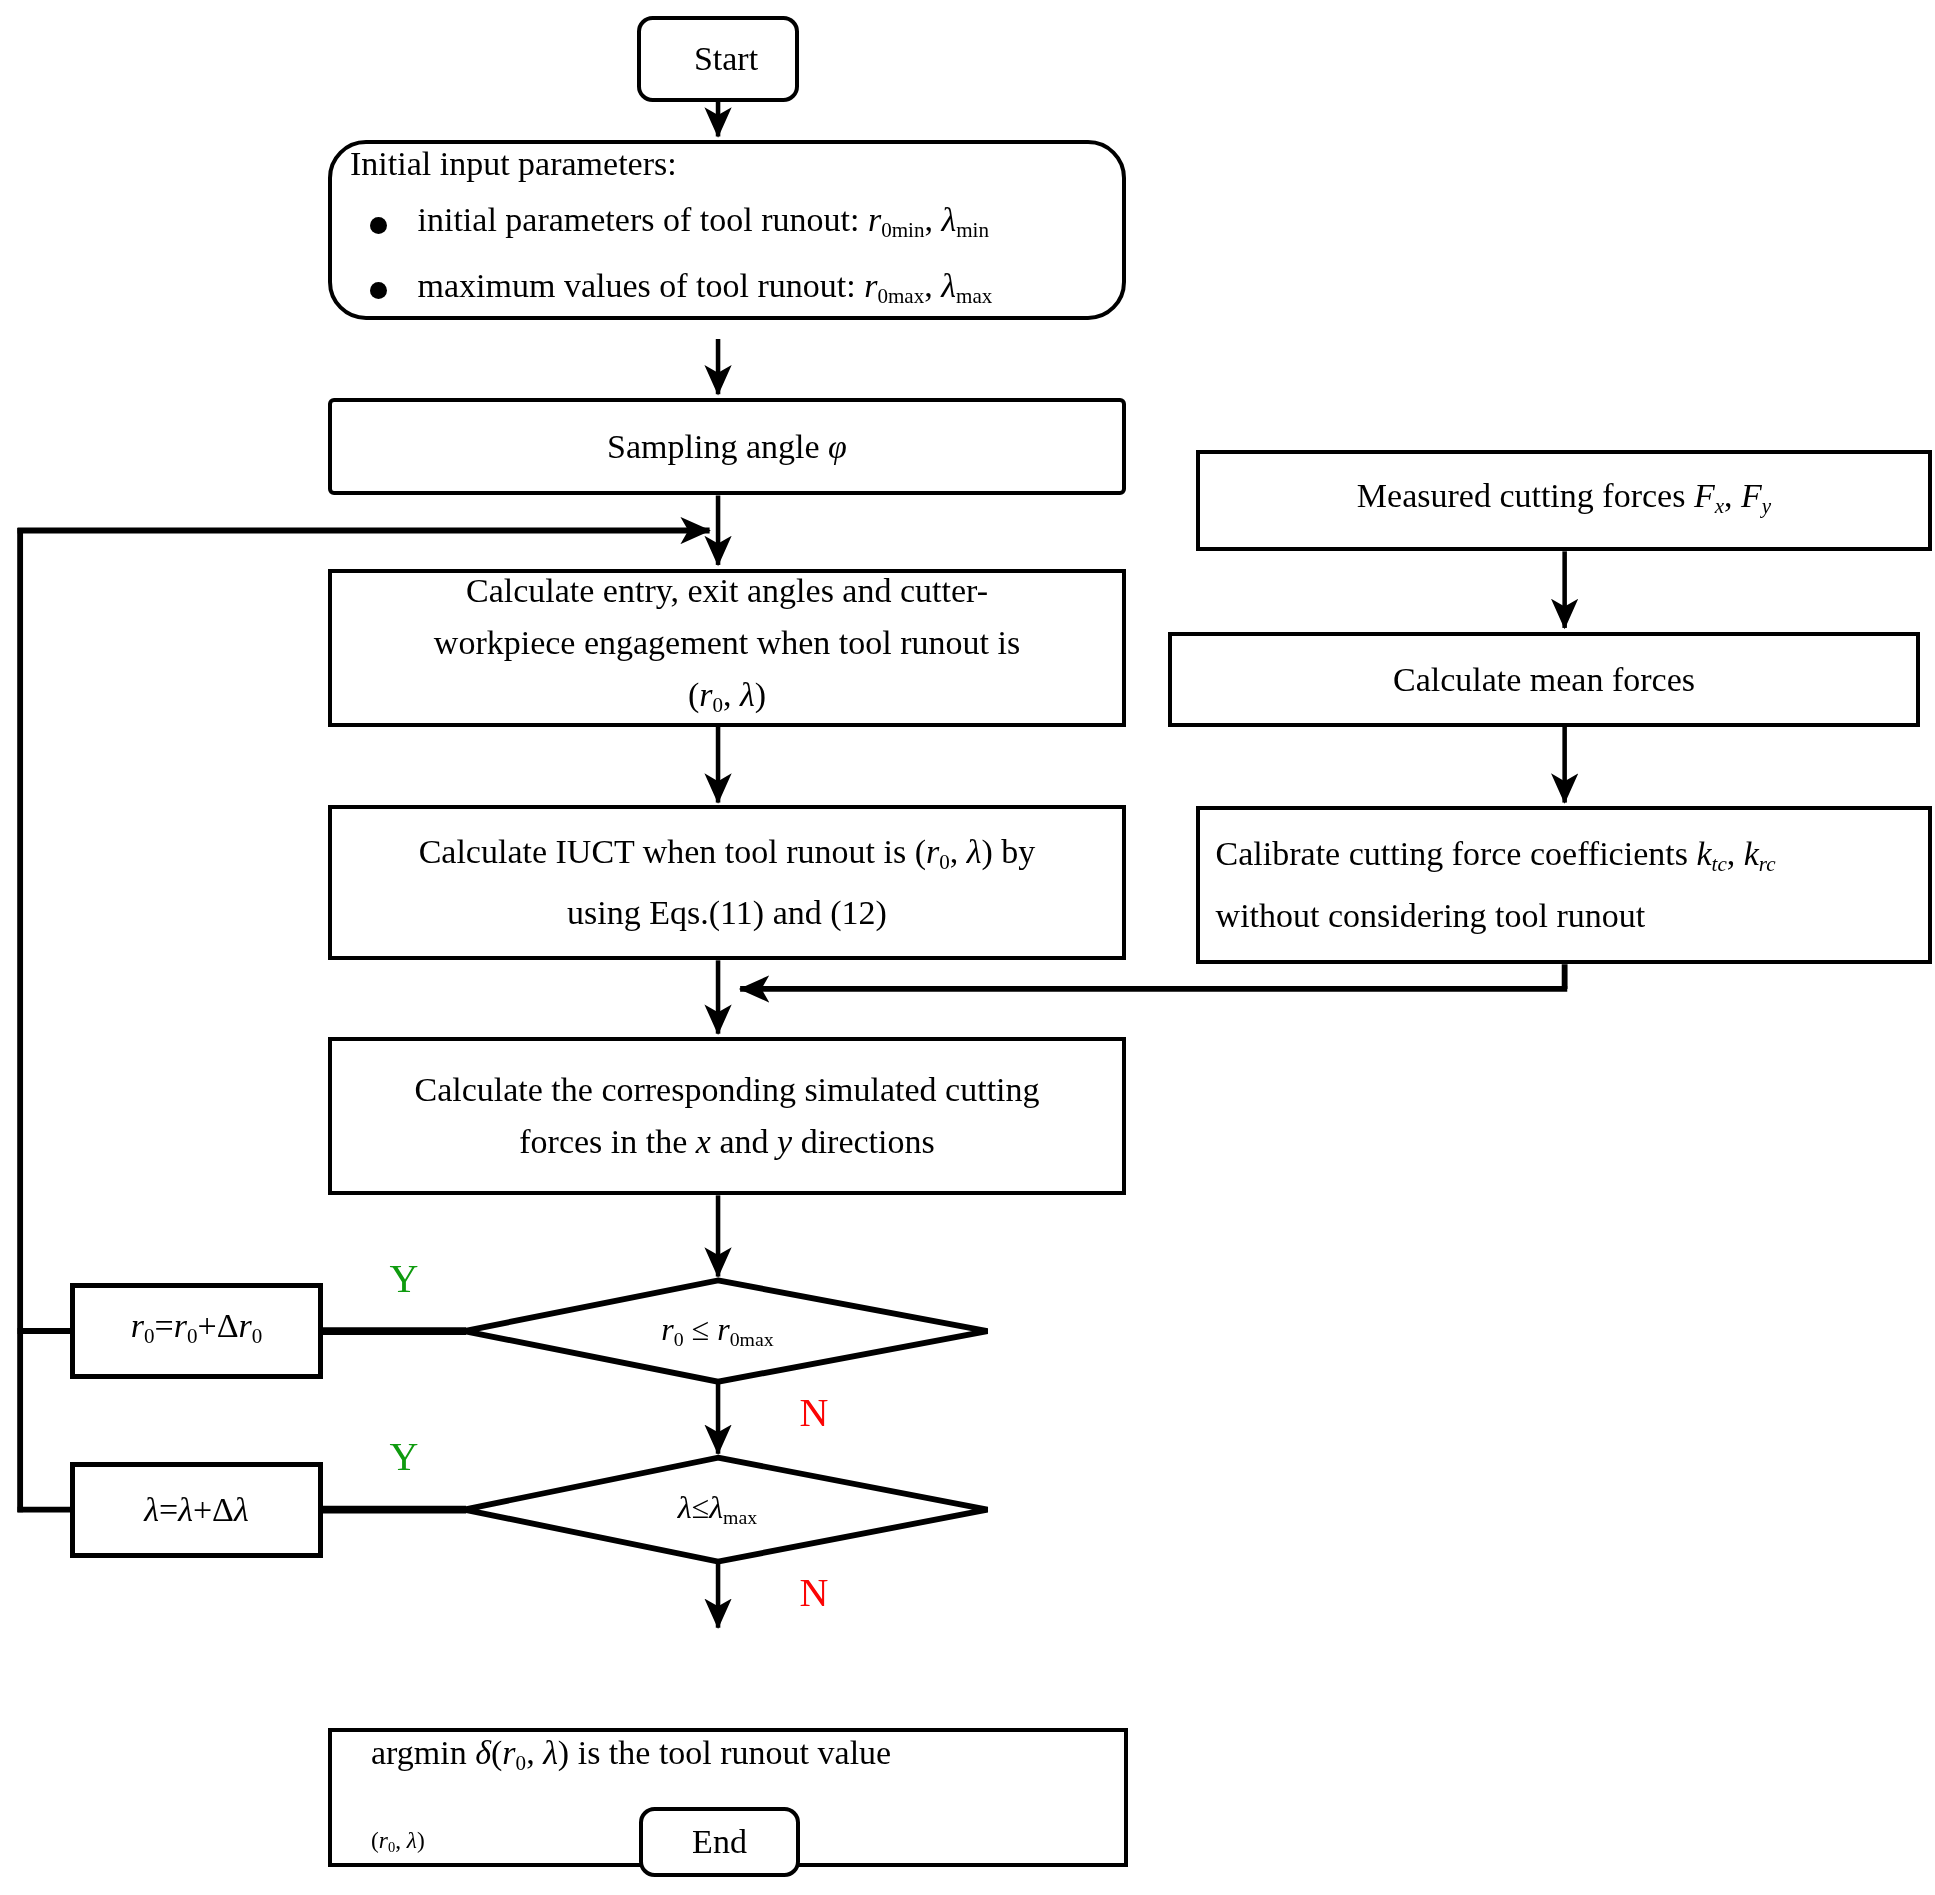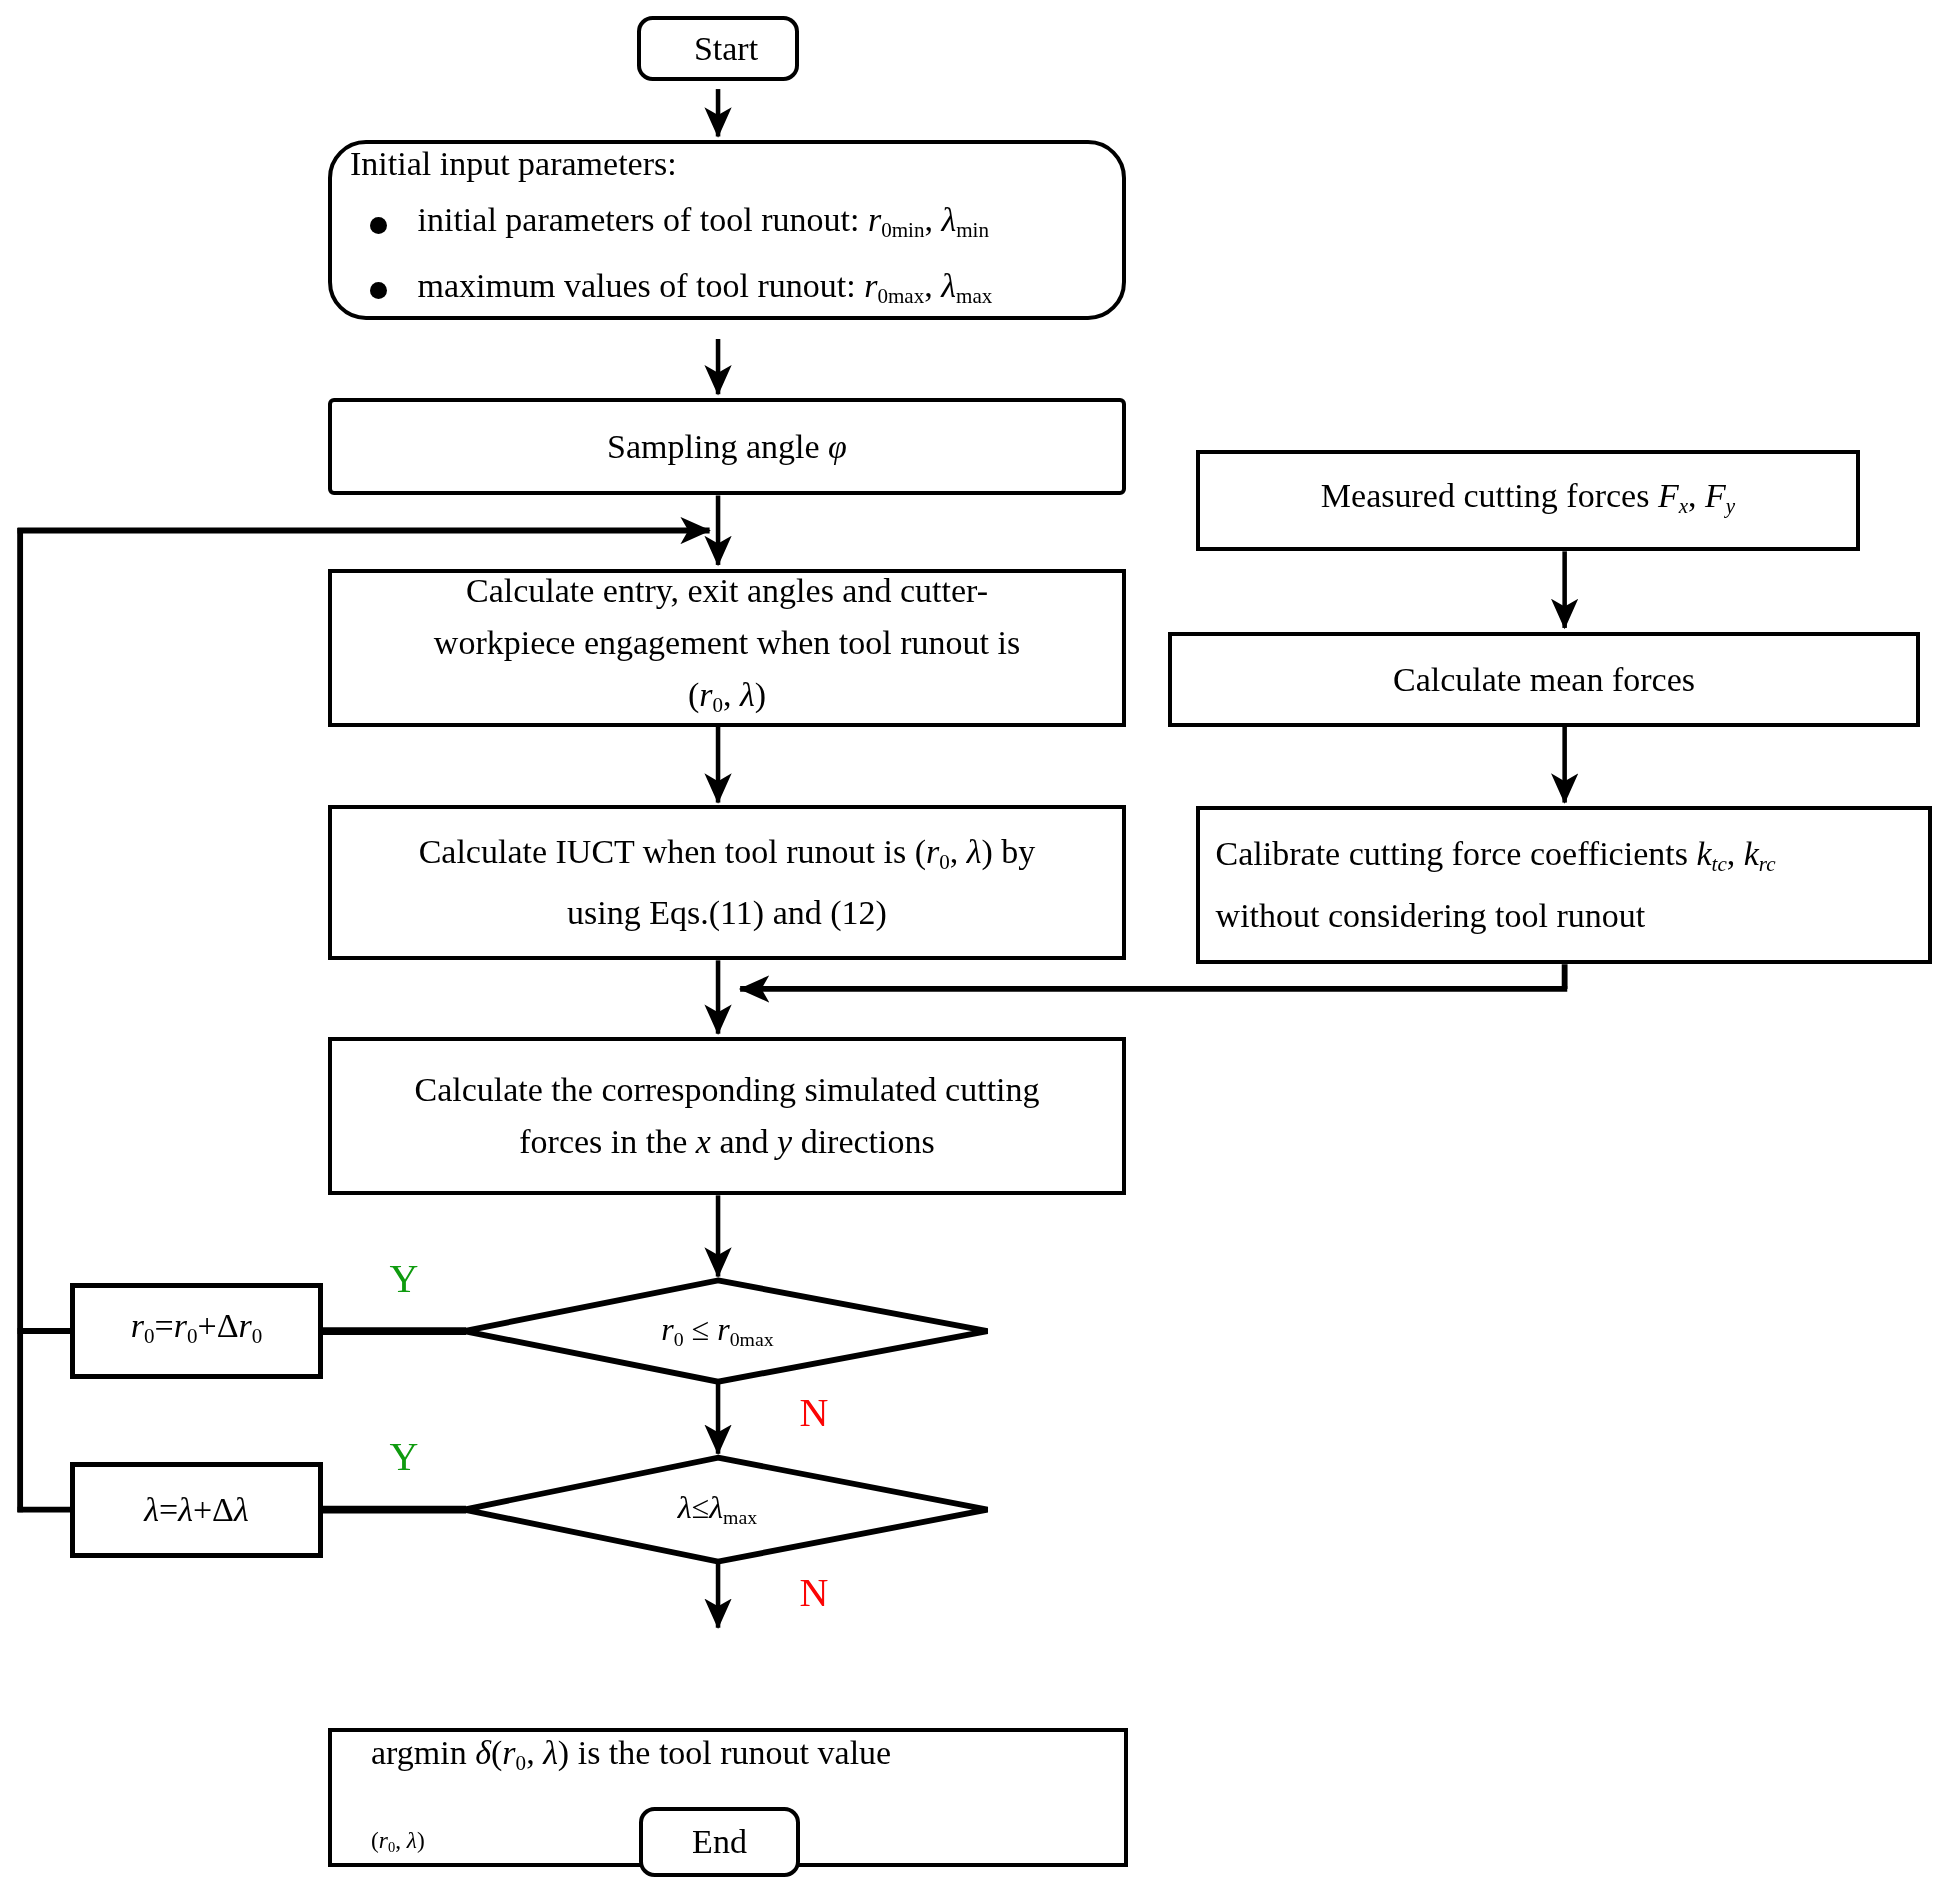--- a/index.html
+++ b/index.html
@@ -133,21 +133,21 @@
       <line x1="718" y1="2050" x2="494" y2="2050" stroke="#000" stroke-width="12"></line>
     </g>
     <g>
       <line x1="718" y1="2325" x2="494" y2="2325" stroke="#000" stroke-width="12"></line>
     </g>
 
     <polygon points="1106,1972 1521,2050 1106,2128 715,2050" fill="#fff" stroke="#000" stroke-width="9"></polygon>
     <polygon points="1106,2245 1521,2325 1106,2405 715,2325" fill="#fff" stroke="#000" stroke-width="9"></polygon>
   </svg>
 
-  <div class="node rounded-sm" style="left:637px;top:16px;width:162px;height:65px;padding-left:16px;">
+  <div class="node rounded-sm" style="left:637px;top:16px;width:162px;height:86px;padding-left:16px;">
     <span>Start</span>
   </div>
 
   <div class="node rounded-lg list-box" style="left:328px;top:140px;width:798px;height:180px;">
     <div>Initial input parameters:</div>
     <div class="bullet-row">
       <span class="dot"></span>
       <span><span>initial parameters of tool runout: </span><span class="it">r</span><span class="sb">0min</span><span>, </span><span class="it">λ</span><span class="sb">min</span></span>
     </div>
     <div class="bullet-row">
@@ -161,21 +161,21 @@
   </div>
 
   <div class="node" style="left:328px;top:569px;width:798px;height:158px;">
     <span><span>Calculate entry, exit angles and cutter-</span><br><span>workpiece engagement when tool runout is</span><br><span>(</span><span class="it">r</span><span class="sb">0</span><span>, </span><span class="it">λ</span><span>)</span></span>
   </div>
 
   <div class="node" style="left:328px;top:805px;width:798px;height:155px;">
     <span><span>Calculate IUCT when tool runout is (</span><span class="it">r</span><span class="sb">0</span><span>, </span><span class="it">λ</span><span>) by</span><br><span>using Eqs.(11) and (12)</span></span>
   </div>
 
-  <div class="node" style="left:1196px;top:450px;width:664px;height:101px;">
+  <div class="node" style="left:1196px;top:450px;width:736px;height:101px;">
     <span><span>Measured cutting forces </span><span class="it">F</span><span class="it sb">x</span><span>, </span><span class="it">F</span><span class="it sb">y</span></span>
   </div>
 
   <div class="node" style="left:1168px;top:632px;width:752px;height:95px;">
     <span>Calculate mean forces</span>
   </div>
 
   <div class="node left-align" style="left:1196px;top:806px;width:736px;height:158px;padding-left:15.6px;text-align:left;">
     <span><span>Calibrate cutting force coefficients </span><span class="it">k</span><span class="it sb">tc</span><span>, </span><span class="it">k</span><span class="it sb">rc</span><br><span>without considering tool runout</span></span>
   </div>

